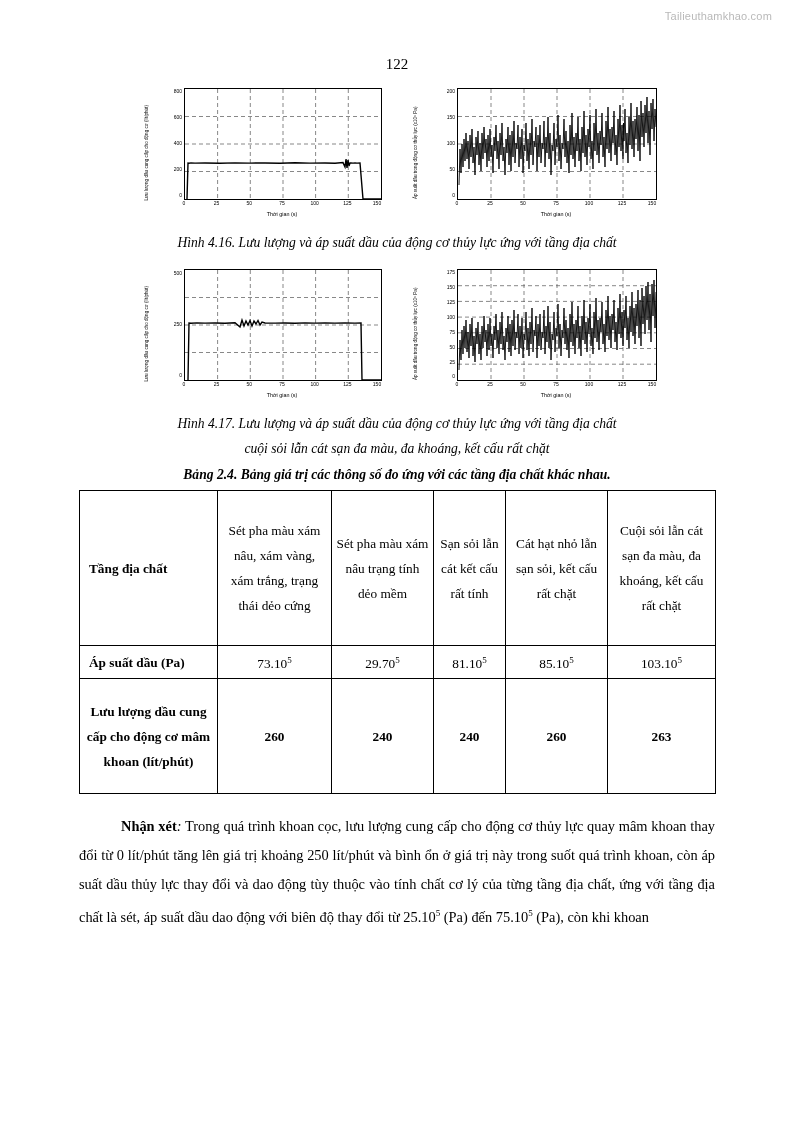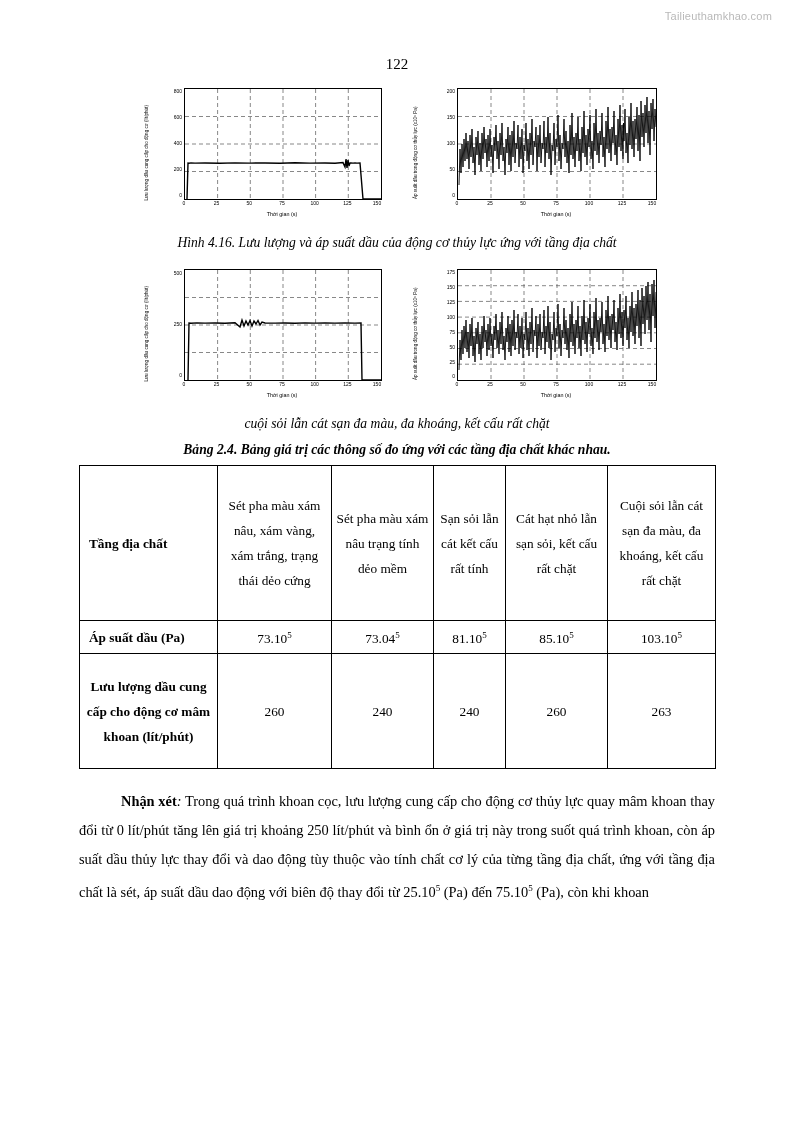--- a/index.html
+++ b/index.html
@@ -151,21 +151,21 @@
   table.data td.hdr {
     font-weight: bold;
     text-align: left;
     padding-left: 9px;
   }
   table.data td.hdrc {
     font-weight: bold;
     text-align: center;
   }
   .row-geo td { height: 150px; }
-  .row-flow td { height: 110px; }
+  .row-flow td { height: 110px; font-weight: bold; }
   sup { font-size: 9px; vertical-align: super; }
 
   
   .para {
     margin-top: 18px;
     font-size: 14.4px;
     line-height: 29px;
     text-align: justify;
     text-indent: 42px;
   }
@@ -358,20 +358,21 @@
             <span style="left:132px;">100</span>
             <span style="left:165px;">125</span>
             <span style="left:195px;">150</span>
           </div>
           <div class="xlab" style="margin-left:22px;width:198px;">Thời gian (s)</div>
         </div>
       </div>
     </div>
 
     <div class="fig-caption">
+      <div>Hình 4.17. Lưu lượng và áp suất dầu của động cơ thủy lực ứng với tầng địa chất</div>
       <div>cuội sỏi lẫn cát sạn đa màu, đa khoáng, kết cấu rất chặt</div>
     </div>
 
     <div class="tbl-caption">Bảng 2.4. Bảng giá trị các thông số đo ứng với các tầng địa chất khác nhau.</div>
 
     <table class="data">
       <colgroup>
         <col style="width:138px">
         <col style="width:114px">
         <col style="width:102px">
@@ -384,21 +385,21 @@
           <td class="hdr">Tầng địa chất</td>
           <td>Sét pha màu xám nâu, xám vàng, xám trắng, trạng thái dẻo cứng</td>
           <td>Sét pha màu xám nâu trạng tính dẻo mềm</td>
           <td>Sạn sỏi lẫn cát kết cấu rất tính</td>
           <td>Cát hạt nhỏ lẫn sạn sỏi, kết cấu rất chặt</td>
           <td>Cuội sỏi lẫn cát sạn đa màu, đa khoáng, kết cấu rất chặt</td>
         </tr>
         <tr>
           <td class="hdr">Áp suất dầu  (Pa)</td>
           <td><span>73.10</span><sup>5</sup></td>
-          <td><span>73.04</span><sup>5</sup></td>
+          <td><span>29.70</span><sup>5</sup></td>
           <td><span>81.10</span><sup>5</sup></td>
           <td><span>85.10</span><sup>5</sup></td>
           <td><span>103.10</span><sup>5</sup></td>
         </tr>
         <tr class="row-flow">
           <td class="hdrc">Lưu lượng dầu cung cấp cho động cơ mâm khoan (lít/phút)</td>
           <td>260</td>
           <td>240</td>
           <td>240</td>
           <td>260</td>

